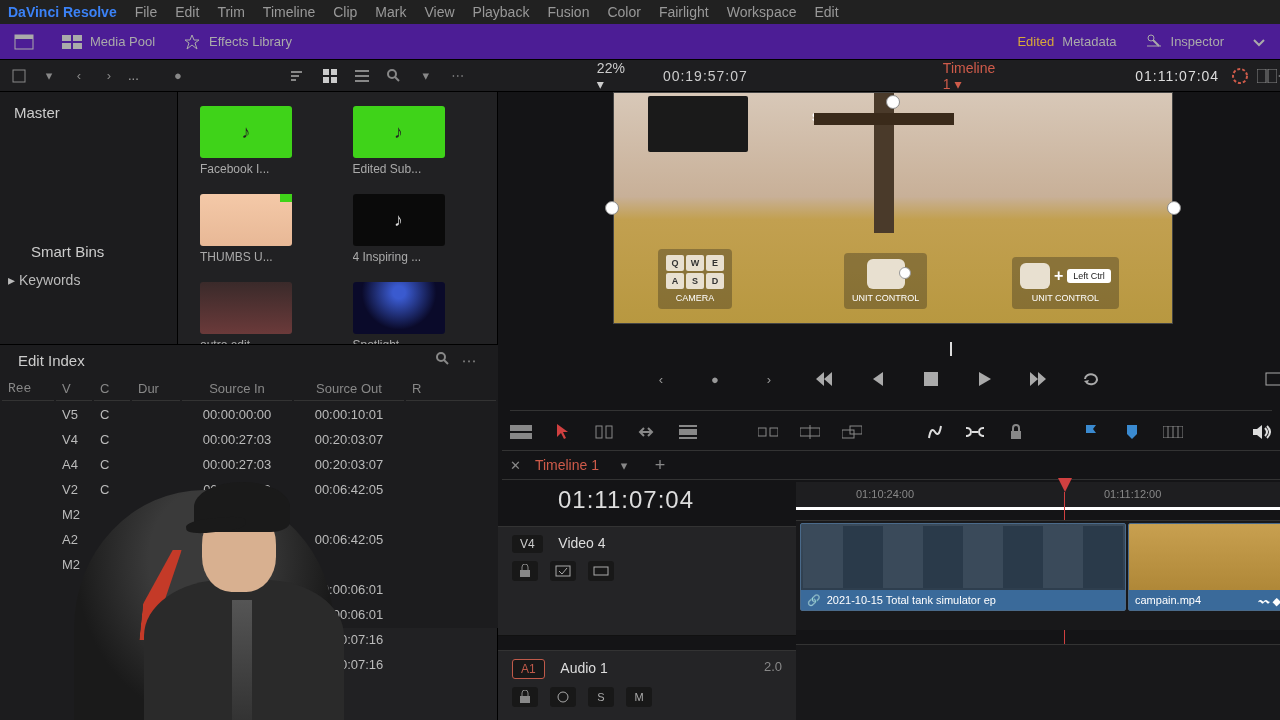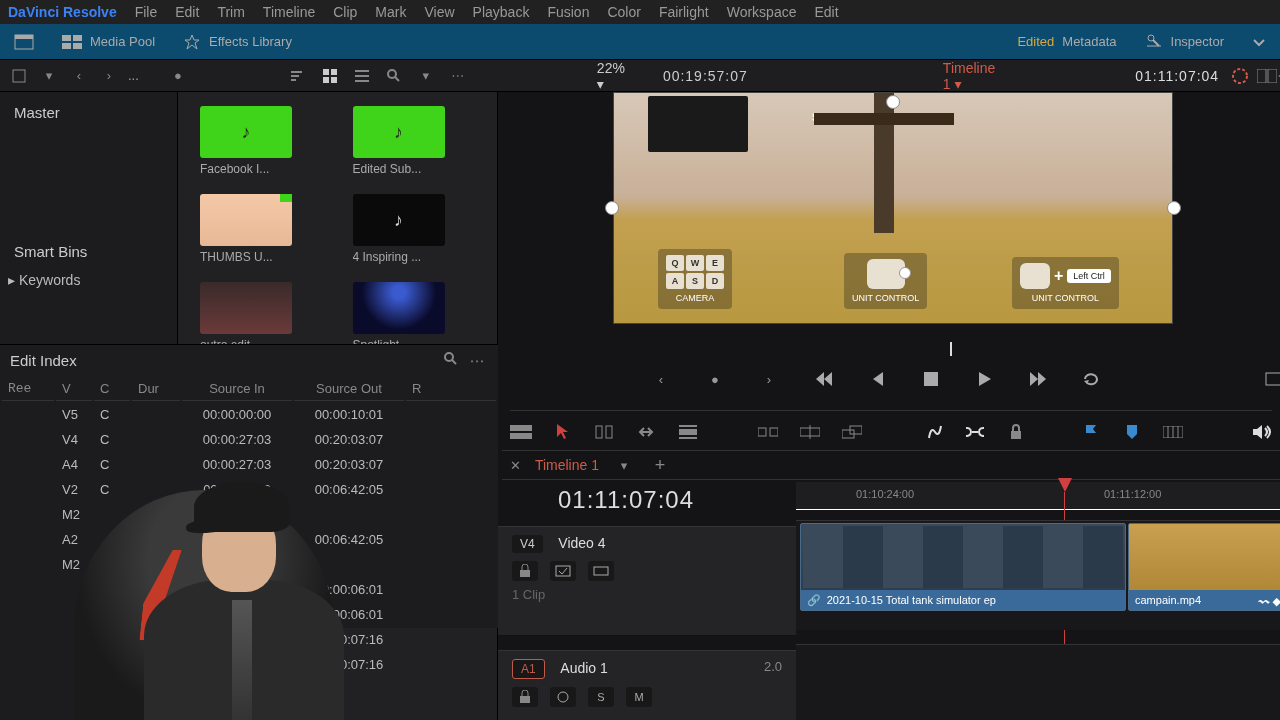--- a/index.html
+++ b/index.html
@@ -19,21 +19,21 @@
   padding: 4px 8px; height: 24px;
   background: #212121;
   font-size: 14px; color: #999;
 }
 .menubar span { cursor: default; }
 .menubar .brand { color: #3b82f6; font-weight: bold; }
 
 
 .toolbar2 {
   display: flex; align-items: center; height: 36px;
-  background: #0c4a6e; border-bottom: 1px solid #000;
+  background: #4c1d95; border-bottom: 1px solid #000;
   position: relative;
 }
 .toolbar2 .item { display: flex; align-items: center; gap: 8px; padding: 0 14px; color: #aaa; }
 .toolbar2 .center-title {
   position: absolute; left: 0; right: 0; text-align: center;
   font-size: 17px; color: #ddd; pointer-events: none;
 }
 .toolbar2 .right { margin-left: auto; display: flex; }
 .toolbar2 .edited { color: #d8a93a; }
 
@@ -59,21 +59,21 @@
 .main {
   display: flex; height: calc(720px - 24px - 36px - 32px);
 }
 
 
 .col-nav {
   width: 178px; background: #1c1c1e; border-right: 1px solid #000;
   padding-top: 6px;
 }
 .col-nav .master { padding: 6px 14px; color: #ccc; font-size: 15px; }
-.col-nav .smart { padding: 6px 14px; color: #ccc; font-size: 15px; margin-top: 110px;}
+.col-nav .smart { padding: 6px 2px; color: #ccc; font-size: 15px; margin-top: 110px; margin-left: 29px;}
 .col-nav .kw { padding: 6px 8px; color: #bbb; font-size: 14px; }
 
 
 .col-pool {
   width: 320px; background: #212123; border-right: 1px solid #000;
   position: relative;
 }
 .pool-grid {
   display: grid; grid-template-columns: 1fr 1fr; gap: 18px 30px;
   padding: 14px 22px;
@@ -94,21 +94,21 @@
 .clip-orange::after{content:"";position:absolute;top:0;right:0;border-left:14px solid transparent;border-top:14px solid #c43a28;}
 .clip-lbl { font-size: 12px; color: #aaa; margin-top: 4px; white-space: nowrap; overflow: hidden; text-overflow: ellipsis;}
 
 
 .edit-index {
   position: absolute; left: 0; top: 344px; width: 498px; height: 284px;
   background: #1c1c1e; border-top: 1px solid #000;
 }
 .edit-index .hdr {
   display: flex; align-items: center; justify-content: space-between;
-  padding: 4px 10px; font-size: 15px; color: #ccc;
+  padding: 4px 18px; font-size: 15px; color: #ccc;
 }
 .ei-table { width: 100%; font-size: 13px; }
 .ei-table th { color: #888; font-weight: normal; padding: 4px 6px; text-align: left; border-bottom: 1px solid #333;}
 .ei-table td { color: #bbb; padding: 4px 6px; }
 
 
 .viewer-wrap {
   flex: 1; background: #141416; position: relative;
 }
 .viewer {
@@ -158,21 +158,21 @@
 
 
 .tl-tc {
   position: absolute; left: 60px; top: 394px;
   font-size: 24px; color: #ddd; letter-spacing: 1px;
 }
 
 
 .tl-ruler {
   position: absolute; left: 298px; top: 390px; right: 0; height: 28px;
-  background: #1e1e20; border-bottom: 1px solid #ffffff;
+  background: #1e1e20; border-bottom: 3px solid #ffffff;
 }
 .tl-ruler .tick { position: absolute; font-size: 11px; color: #888; top: 6px;}
 .tl-playhead {
   position: absolute; top: -4px; width: 14px; height: 14px;
   background: #d04040; clip-path: polygon(0 0,100% 0,50% 100%);
 }
 .tl-playline { position: absolute; top: 10px; width: 1px; height: 300px; background: #d04040;}
 
 
 .track {
@@ -602,21 +602,20 @@
                 <rect x="1" y="1" width="14" height="10" stroke="#aaa" fill="none"></rect>
                 <path d="M4 6 L7 9 L12 3" stroke="#aaa" fill="none"></path>
               </svg>
             </span>
           <span>
               <svg width="16" height="10">
                 <rect x="1" y="1" width="14" height="8" stroke="#aaa" fill="none"></rect>
               </svg>
             </span>
         </div>
-        <div class="sub">1 Clip</div>
       </div>
       <div class="track-lane" style="height:110px;">
         <div class="clip-tl clip-vid" style="left:4px;width:326px;height:88px;">
           <div style="position:absolute;inset:2px 2px 22px 2px;background:repeating-linear-gradient(90deg,#3a4a5a 0 40px,#2a3a4a 40px 80px);"></div>
           <div class="clip-bar">
               <span>🔗</span>
               <span>2021-10-15 Total tank simulator ep</span>
             </div>
         </div>
         <div class="clip-tl" style="left:332px;width:160px;height:88px;background:linear-gradient(#c8a050,#a88030);">

